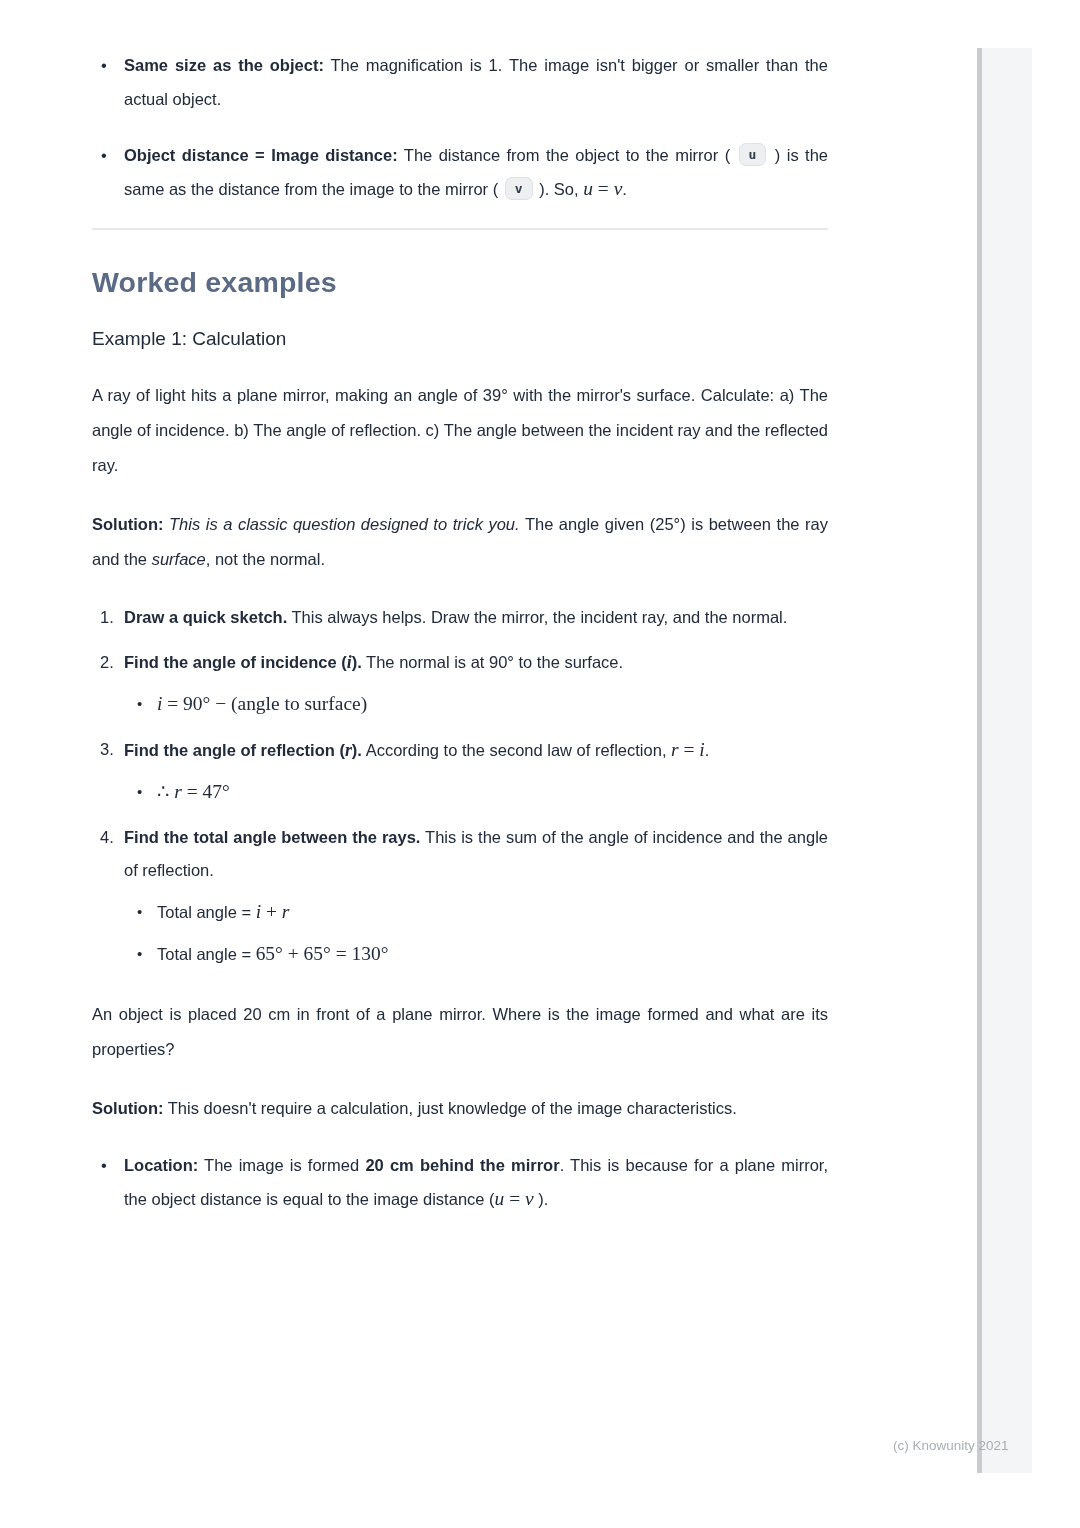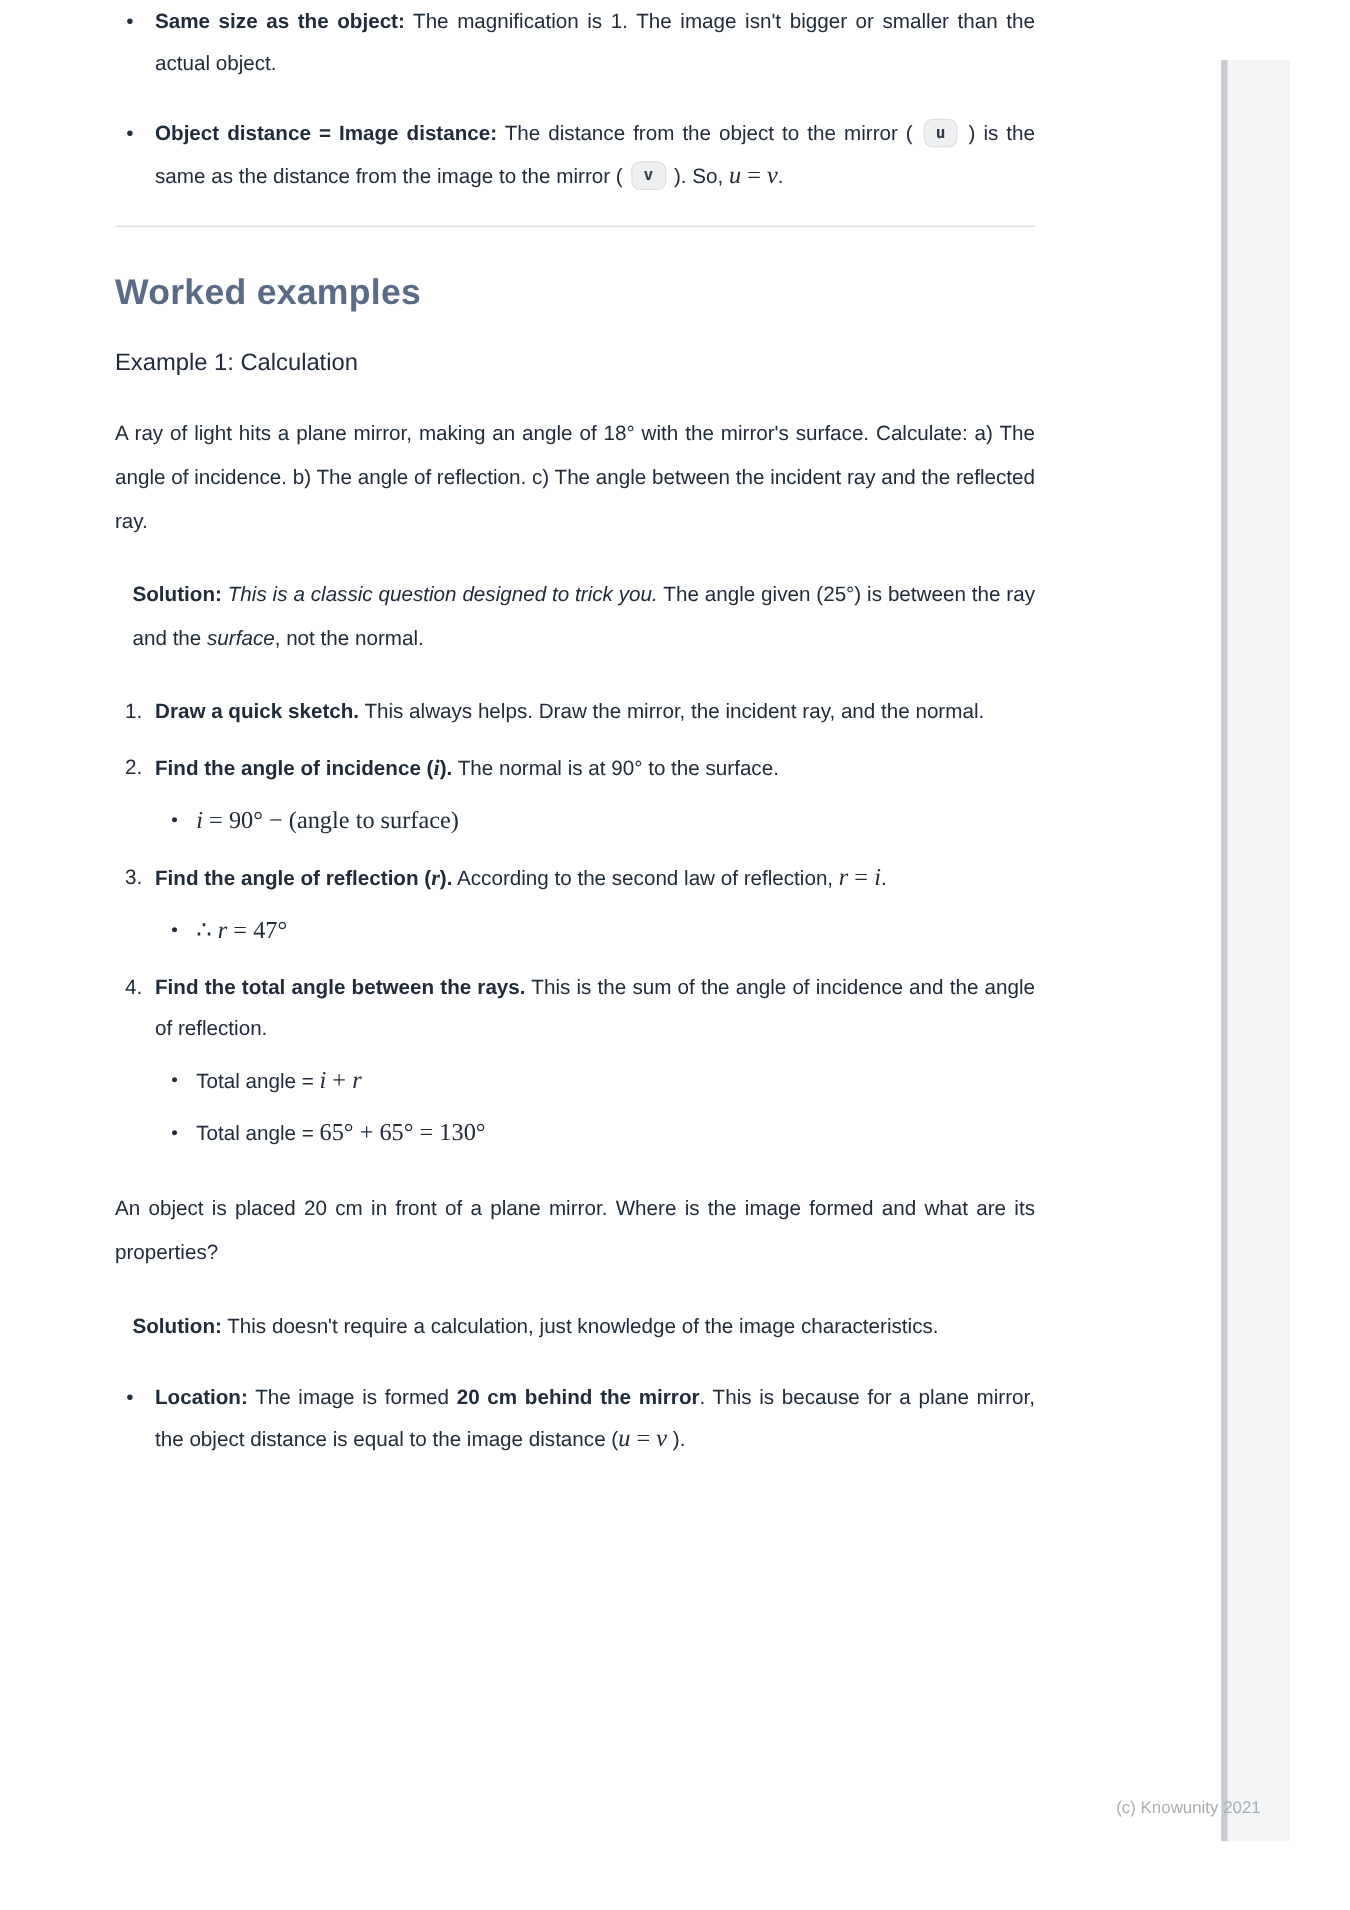--- a/index.html
+++ b/index.html
@@ -23,20 +23,21 @@
   .page {
     position: relative;
     width: 1080px; height: 1528px;
     overflow: hidden;
     background: #ffffff;
   }
   .content {
     position: absolute;
     left: 92px; top: 0;
     width: 736px;
+    padding-top: 48px;
     font-size: 16.5px;
   }
 
   
   ul.blist { list-style: none; margin: 0; padding: 0; }
   ul.blist > li {
     position: relative;
     padding-left: 32px;
     margin-bottom: 22px;
     line-height: 34px;
@@ -69,21 +70,21 @@
     line-height: 26px;
     font-weight: 400;
     color: var(--body-text);
     margin: 26px 0 0 0;
   }
   p.para {
     margin: 26px 0 0 0;
     line-height: 35px;
     text-align: justify;
   }
-  p.para.tight { margin-top: 24px; margin-left: 14px; }
+  p.para.tight { margin-top: 24px; }
 
   
   ol.steps { list-style: none; margin: 24px 0 0 0; padding: 0; }
   ol.steps > li.step {
     position: relative;
     padding-left: 32px;
     margin-bottom: 12px;
     line-height: 33px;
     text-align: justify;
   }
@@ -151,21 +152,21 @@
       <li><span class="s-b">Same size as the object:</span><span> The magnification is 1. The image isn't bigger or smaller than the actual object.</span></li>
       <li><span class="s-b">Object distance = Image distance:</span><span> The distance from the object to the mirror ( </span><span class="chip">u</span><span> ) is the same as the distance from the image to the mirror ( </span><span class="chip">v</span><span> ). So, </span><span class="s-mi">u</span><span class="s-m"> = </span><span class="s-mi">v</span><span>.</span></li>
     </ul>
 
     <hr class="divider">
 
     <h2 class="section-heading">Worked examples</h2>
 
     <h3 class="example-title">Example 1: Calculation</h3>
 
-    <p class="para">A ray of light hits a plane mirror, making an angle of 18° with the mirror's surface. Calculate: a) The angle of incidence. b) The angle of reflection. c) The angle between the incident ray and the reflected ray.</p>
+    <p class="para">A ray of light hits a plane mirror, making an angle of 39° with the mirror's surface. Calculate: a) The angle of incidence. b) The angle of reflection. c) The angle between the incident ray and the reflected ray.</p>
 
     <p class="para tight"><span class="s-b">Solution:</span><span class="s-i"> This is a classic question designed to trick you.</span><span> The angle given (25°) is between the ray and the </span><span class="s-i">surface</span><span>, not the normal.</span></p>
 
     <ol class="steps">
       <li class="step">
         <span class="num">1.</span>
         <span><span class="s-b">Draw a quick sketch.</span><span> This always helps. Draw the mirror, the incident ray, and the normal.</span></span>
       </li>
       <li class="step">
         <span class="num">2.</span>

